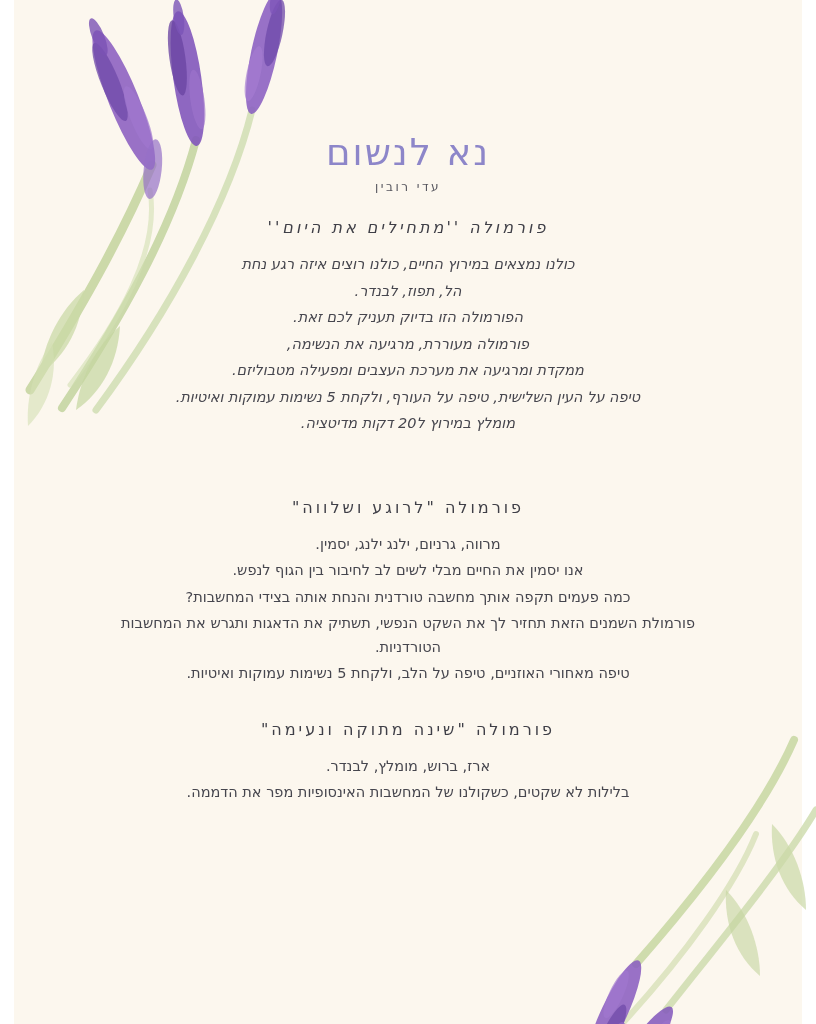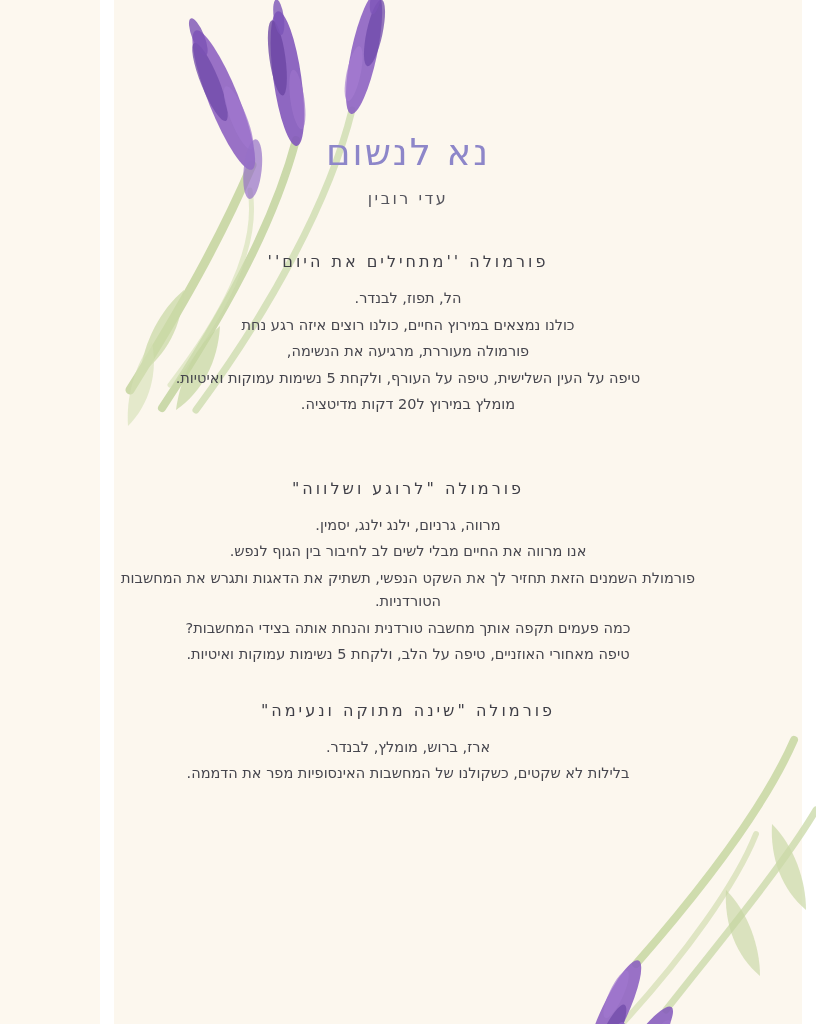--- a/index.html
+++ b/index.html
@@ -8,21 +8,21 @@
     width: 816px;
     height: 1024px;
     background: #fdf8ef;
     font-family: "DejaVu Sans", "Liberation Sans", sans-serif;
     color: #4a4a52;
     overflow: hidden;
     position: relative;
   }
   #page {
     position: relative;
-    width: 716px;
+    width: 816px;
     height: 1024px;
     background: #fcf7ee;
     overflow: hidden;
   }
   
   .edge {
     position: absolute;
     top: 0;
     bottom: 0;
     width: 14px;
@@ -61,41 +61,41 @@
     margin: 0;
     padding-top: 130px;
     font-size: 37px;
     font-weight: 400;
     letter-spacing: 2px;
     color: #8d86c9;
     font-family: "DejaVu Sans", "Liberation Sans", sans-serif;
     line-height: 1.25;
   }
   .doc-author {
-    margin: 13px 0 0 0;
-    font-size: 16px;
+    margin: 4px 0 0 0;
+    font-size: 12px;
     letter-spacing: 2.5px;
     color: #55555d;
   }
 
   .section { margin-top: 34px; }
   .section-title {
     font-size: 16px;
     letter-spacing: 3px;
     color: #3f3f47;
     margin: 0 0 16px 0;
     font-weight: 400;
   }
   .section-body p {
     margin: 0 0 3px 0;
     font-size: 14.5px;
     line-height: 1.62;
     color: #46464e;
   }
-  .section:nth-of-type(2) { margin-top: 44px; }
+  .section:nth-of-type(2) { margin-top: 24px; font-style: italic; }
   .section:nth-of-type(3) { margin-top: 62px; }
   .section:nth-of-type(1) { margin-top: 40px; }
 </style>
 </head>
 <body>
 
 <div id="page">
 
   <div class="edge left"></div>
   <div class="edge right"></div>
@@ -172,35 +172,37 @@
   </svg>
 
   <div class="content">
 
     <h1 class="doc-title">נא לנשום</h1>
     <div class="doc-author">עדי רובין</div>
 
     <div class="section">
       <h2 class="section-title">פורמולה ''מתחילים את היום''</h2>
       <div class="section-body">
+        <p>כולנו נמצאים במירוץ החיים, כולנו רוצים איזה רגע נחת</p>
         <p>הל, תפוז, לבנדר.</p>
-        <p>כולנו נמצאים במירוץ החיים, כולנו רוצים איזה רגע נחת</p>
+        <p>הפורמולה הזו בדיוק תעניק לכם זאת.</p>
         <p>פורמולה מעוררת, מרגיעה את הנשימה,</p>
+        <p>ממקדת ומרגיעה את מערכת העצבים ומפעילה מטבוליזם.</p>
         <p>טיפה על העין השלישית, טיפה על העורף, ולקחת 5 נשימות עמוקות ואיטיות.</p>
         <p>מומלץ במירוץ ל20 דקות מדיטציה.</p>
       </div>
     </div>
 
     <div class="section">
       <h2 class="section-title">פורמולה "לרוגע ושלווה"</h2>
       <div class="section-body">
         <p>מרווה, גרניום, ילנג ילנג, יסמין.</p>
-        <p>אנו מרווה את החיים מבלי לשים לב לחיבור בין הגוף לנפש.</p>
+        <p>אנו יסמין את החיים מבלי לשים לב לחיבור בין הגוף לנפש.</p>
+        <p>כמה פעמים תקפה אותך מחשבה טורדנית והנחת אותה בצידי המחשבות?</p>
         <p>פורמולת השמנים הזאת תחזיר לך את השקט הנפשי, תשתיק את הדאגות ותגרש את המחשבות הטורדניות.</p>
-        <p>כמה פעמים תקפה אותך מחשבה טורדנית והנחת אותה בצידי המחשבות?</p>
         <p>טיפה מאחורי האוזניים, טיפה על הלב, ולקחת 5 נשימות עמוקות ואיטיות.</p>
       </div>
     </div>
 
     <div class="section">
       <h2 class="section-title">פורמולה "שינה מתוקה ונעימה"</h2>
       <div class="section-body">
         <p>ארז, ברוש, מומלץ, לבנדר.</p>
         <p>בלילות לא שקטים, כשקולנו של המחשבות האינסופיות מפר את הדממה.</p>
       </div>

